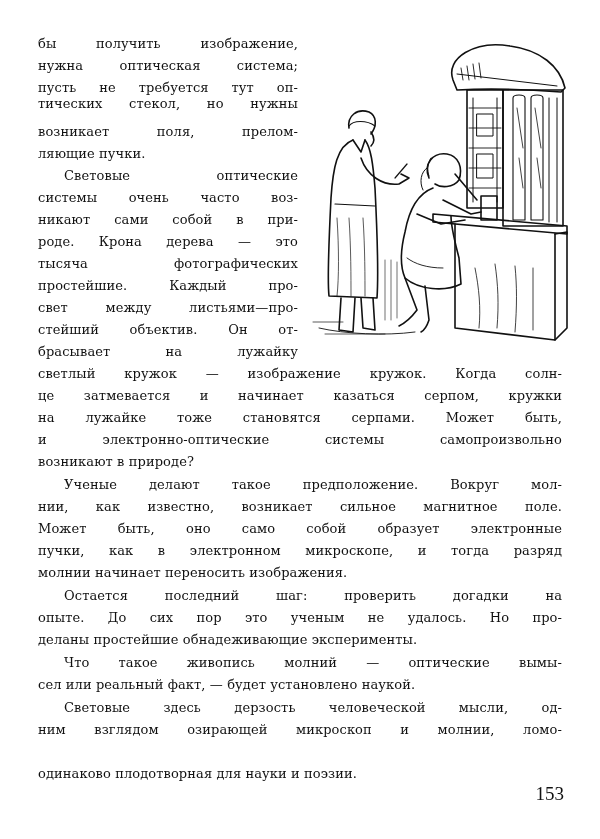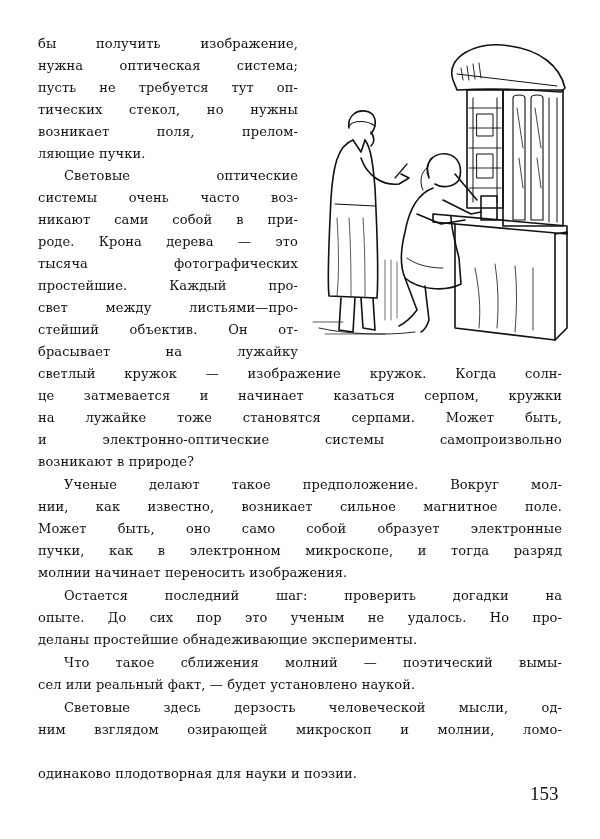--- a/index.html
+++ b/index.html
@@ -5,33 +5,33 @@
   html, body { margin: 0; padding: 0; background: #ffffff; }
   body { width: 600px; height: 839px; position: relative; overflow: hidden;
          font-family: "DejaVu Serif", "Liberation Serif", serif; color: #111; }
   .page { position: absolute; left: 0; top: 0; width: 600px; height: 839px; }
   .line { position: absolute; font-size: 13px; line-height: 21.6px; white-space: nowrap;
           text-align: justify; text-align-last: justify; letter-spacing: 0.1px; }
   .narrow { left: 38px; width: 260px; }
   .wide { left: 38px; width: 524px; }
   .indent { padding-left: 26px; box-sizing: border-box; }
   .last { text-align-last: left; }
-  .pagenum { position: absolute; left: 530px; top: 783px; width: 34px; text-align: left;
+  .pagenum { position: absolute; left: 530px; top: 783px; width: 34px; text-align: right;
              font-family: "Liberation Serif", serif; font-size: 19px; }
   .illus { position: absolute; left: 305px; top: 28px; width: 270px; height: 318px; }
 </style>
 </head>
 <body>
 
 <div class="page">
 
   <div class="line narrow" style="top:33px">бы получить изображение,</div>
   <div class="line narrow" style="top:55px">нужна оптическая система;</div>
   <div class="line narrow" style="top:77px">пусть не требуется тут оп-</div>
-  <div class="line narrow" style="top:99px">тических стекол, но нужны</div>
+  <div class="line narrow" style="top:93px">тических стекол, но нужны</div>
   <div class="line narrow" style="top:121px">возникает поля, прелом-</div>
   <div class="line narrow last" style="top:143px">ляющие пучки.</div>
   <div class="line narrow indent" style="top:165px">Световые оптические</div>
   <div class="line narrow" style="top:187px">системы очень часто воз-</div>
   <div class="line narrow" style="top:209px">никают сами собой в при-</div>
   <div class="line narrow" style="top:231px">роде. Крона дерева — это</div>
   <div class="line narrow" style="top:253px">тысяча фотографических</div>
   <div class="line narrow" style="top:275px">простейшие. Каждый про-</div>
   <div class="line narrow" style="top:297px">свет между листьями—про-</div>
   <div class="line narrow" style="top:319px">стейший объектив. Он от-</div>
@@ -97,21 +97,21 @@
   <div class="line wide indent" style="top:474px">Ученые делают такое предположение. Вокруг мол-</div>
   <div class="line wide" style="top:496px">нии, как известно, возникает сильное магнитное поле.</div>
   <div class="line wide" style="top:518px">Может быть, оно само собой образует электронные</div>
   <div class="line wide" style="top:540px">пучки, как в электронном микроскопе, и тогда разряд</div>
   <div class="line wide last" style="top:562px">молнии начинает переносить изображения.</div>
 
   <div class="line wide indent" style="top:585px">Остается последний шаг: проверить догадки на</div>
   <div class="line wide" style="top:607px">опыте. До сих пор это ученым не удалось. Но про-</div>
   <div class="line wide last" style="top:629px">деланы простейшие обнадеживающие эксперименты.</div>
 
-  <div class="line wide indent" style="top:652px">Что такое сближения молний — поэтический вымы-</div>
+  <div class="line wide indent" style="top:652px">Что такое живопись молний — оптические вымы-</div>
   <div class="line wide last" style="top:674px">сел или реальный факт, — будет установлено наукой.</div>
 
   <div class="line wide indent" style="top:697px">Световые здесь дерзость человеческой мысли, од-</div>
   <div class="line wide" style="top:719px">ним взглядом озирающей микроскоп и молнии, ломо-</div>
   <div class="line wide last" style="top:763px">одинаково плодотворная для науки и поэзии.</div>
 
   <div class="pagenum">153</div>
 </div>
 
 </body></html>

